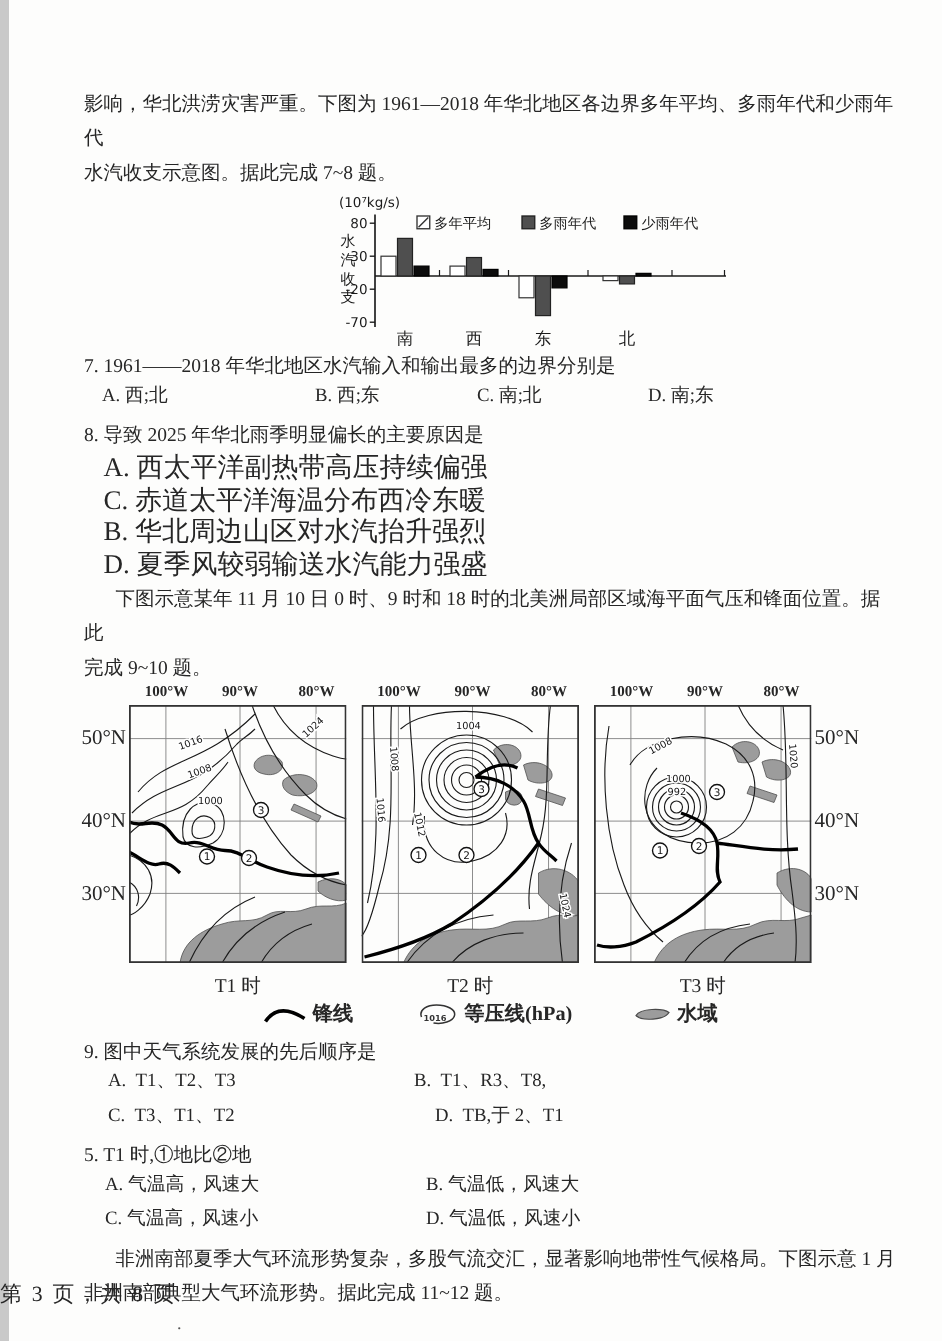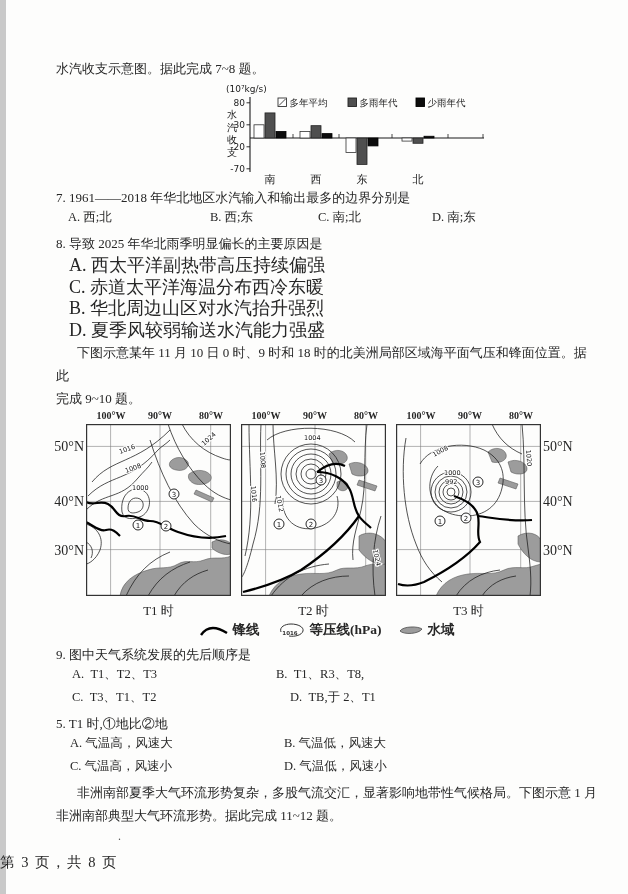--- a/index.html
+++ b/index.html
@@ -23,35 +23,36 @@
   .lat-col span{position:absolute;white-space:nowrap;}
   .lat-col.left span{right:2px;}
   .lat-col.right span{left:2px;}
   .panel{width:145px;flex:none;}
   .panel + .panel{margin-left:10px;}
   .lon-row{position:relative;height:14px;font-size:10px;font-weight:bold;}
   .lon-row span{position:absolute;top:0;transform:translateX(-50%);white-space:nowrap;}
   .caption{text-align:center;font-size:13px;line-height:20px;margin-top:1px;}
   svg text{font-family:"DejaVu Sans",sans-serif;}
   .iso-label{font-size:6.5px;fill:#111;paint-order:stroke;stroke:#fff;stroke-width:2px;}
-  .legend-row{display:flex;justify-content:center;align-items:flex-end;gap:16px;
+  .legend-row{display:flex;justify-content:center;align-items:flex-end;gap:40px;
               font-weight:bold;font-size:13.5px;line-height:22px;margin-top:-2px;}
   .legend-item{display:flex;align-items:center;gap:4px;}
   .footer{position:absolute;left:0;top:853px;width:628px;text-align:left;
           font-size:14.5px;letter-spacing:1.5px;}
   .stray-dot{line-height:18px;padding-left:62px;font-size:12px;color:#555;}
 </style>
 </head>
 <body>
 
 <div class="page">
   <div class="scan-edge"></div>
 
   <div class="content">
 
+    <p class="para">影响，华北洪涝灾害严重。下图为 1961—2018 年华北地区各边界多年平均、多雨年代和少雨年代</p>
     <p class="para">水汽收支示意图。据此完成 7~8 题。</p>
 
     <div class="chart-wrap">
       <svg id="wv-chart" width="268" height="104" viewBox="0 0 268 104">
         <text x="4" y="10" font-size="9" fill="#1a1a1a">(10⁷kg/s)</text>
         <g>
           <line x1="28" y1="15" x2="28" y2="90" stroke="#1a1a1a" stroke-width="1.1"></line>
           <line x1="28" y1="56" x2="262" y2="56" stroke="#1a1a1a" stroke-width="1.1"></line>
           <line x1="71" y1="52" x2="71" y2="56" stroke="#1a1a1a" stroke-width="0.8"></line>
           <line x1="117" y1="52" x2="117" y2="56" stroke="#1a1a1a" stroke-width="0.8"></line>

